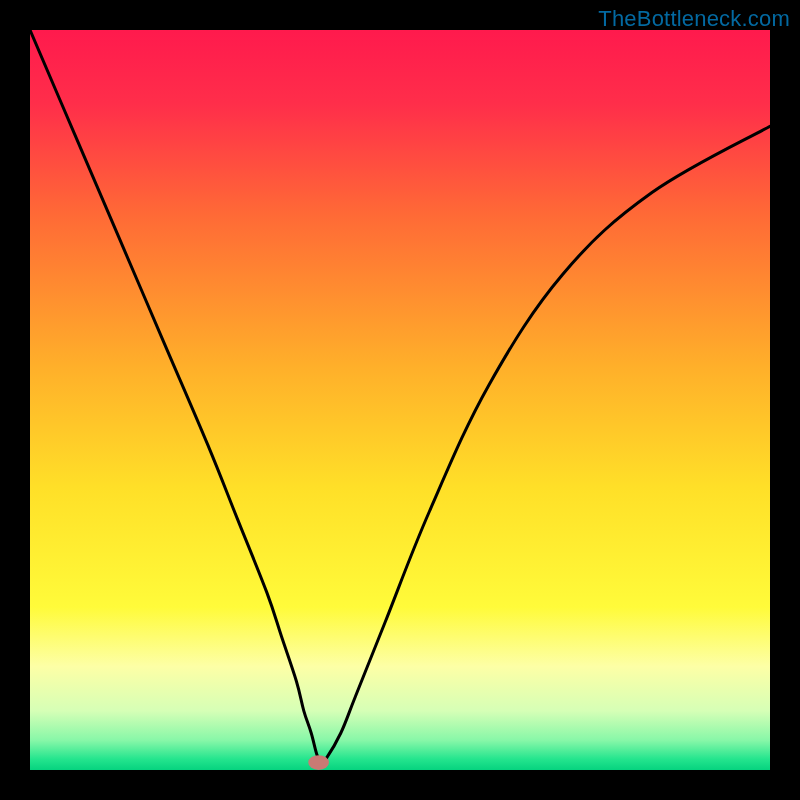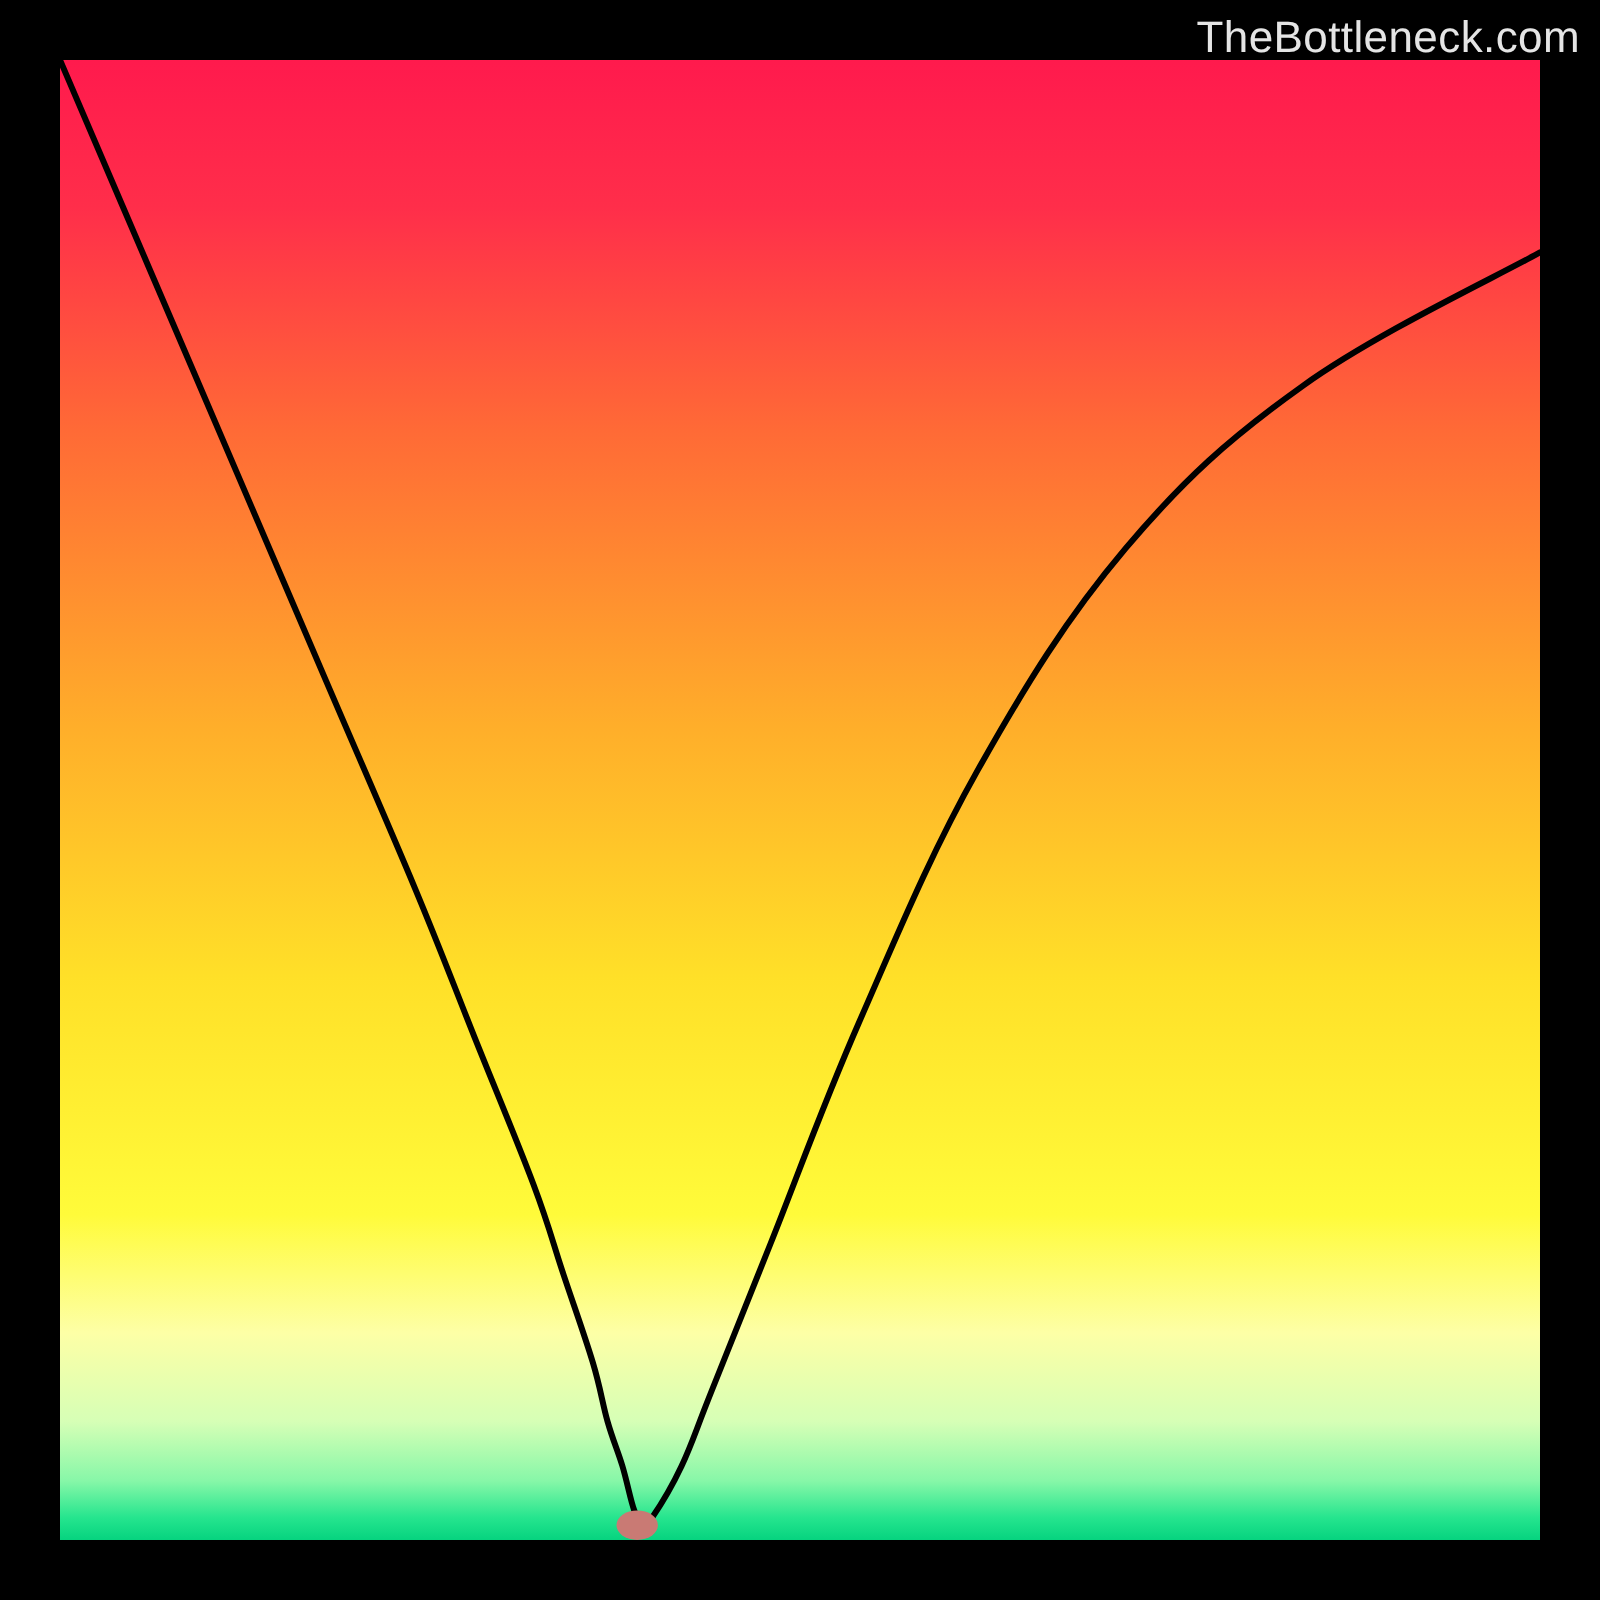--- a/index.html
+++ b/index.html
@@ -21,21 +21,21 @@
     position: absolute;
     left: 30px;
     top: 30px;
     width: 740px;
     height: 740px;
   }
   .watermark {
     position: absolute;
     top: 6px;
     right: 10px;
-    color: #e5e5e5;
+    color: #0369a1;
     font-size: 22px;
     font-weight: 500;
     letter-spacing: 0.2px;
   }
   svg { display: block; }
 </style>
 </head>
 <body>
 
 <div class="frame">

